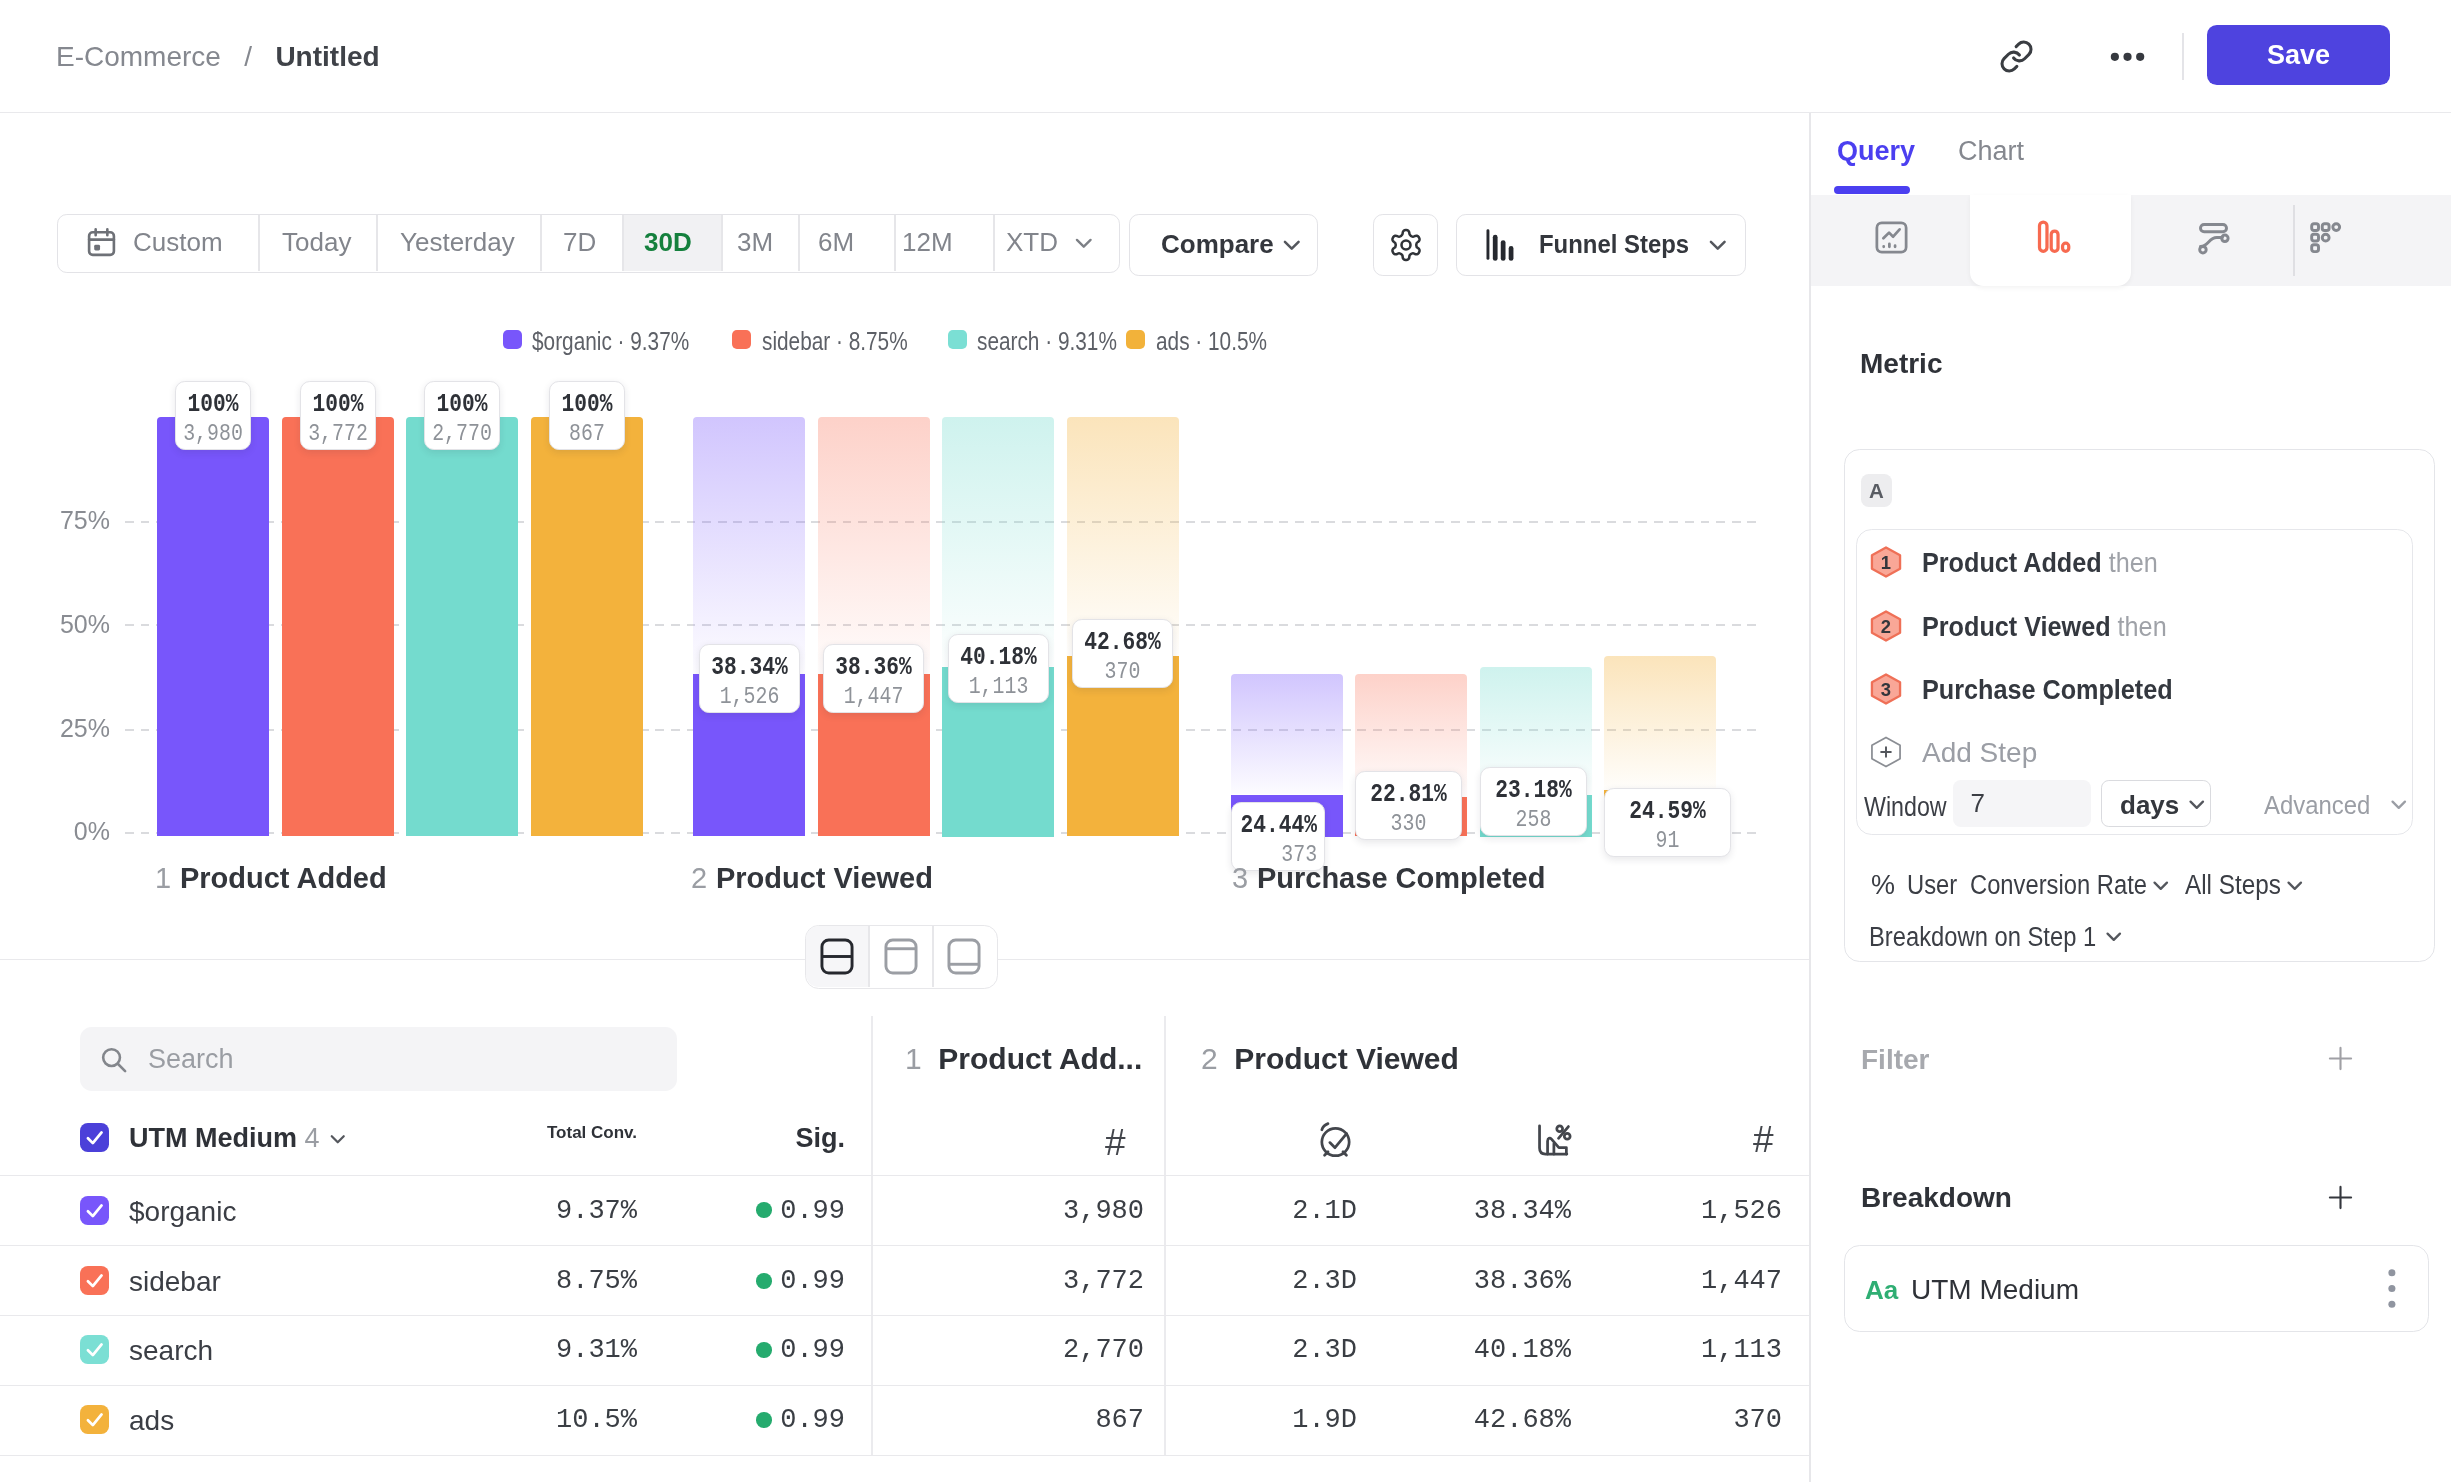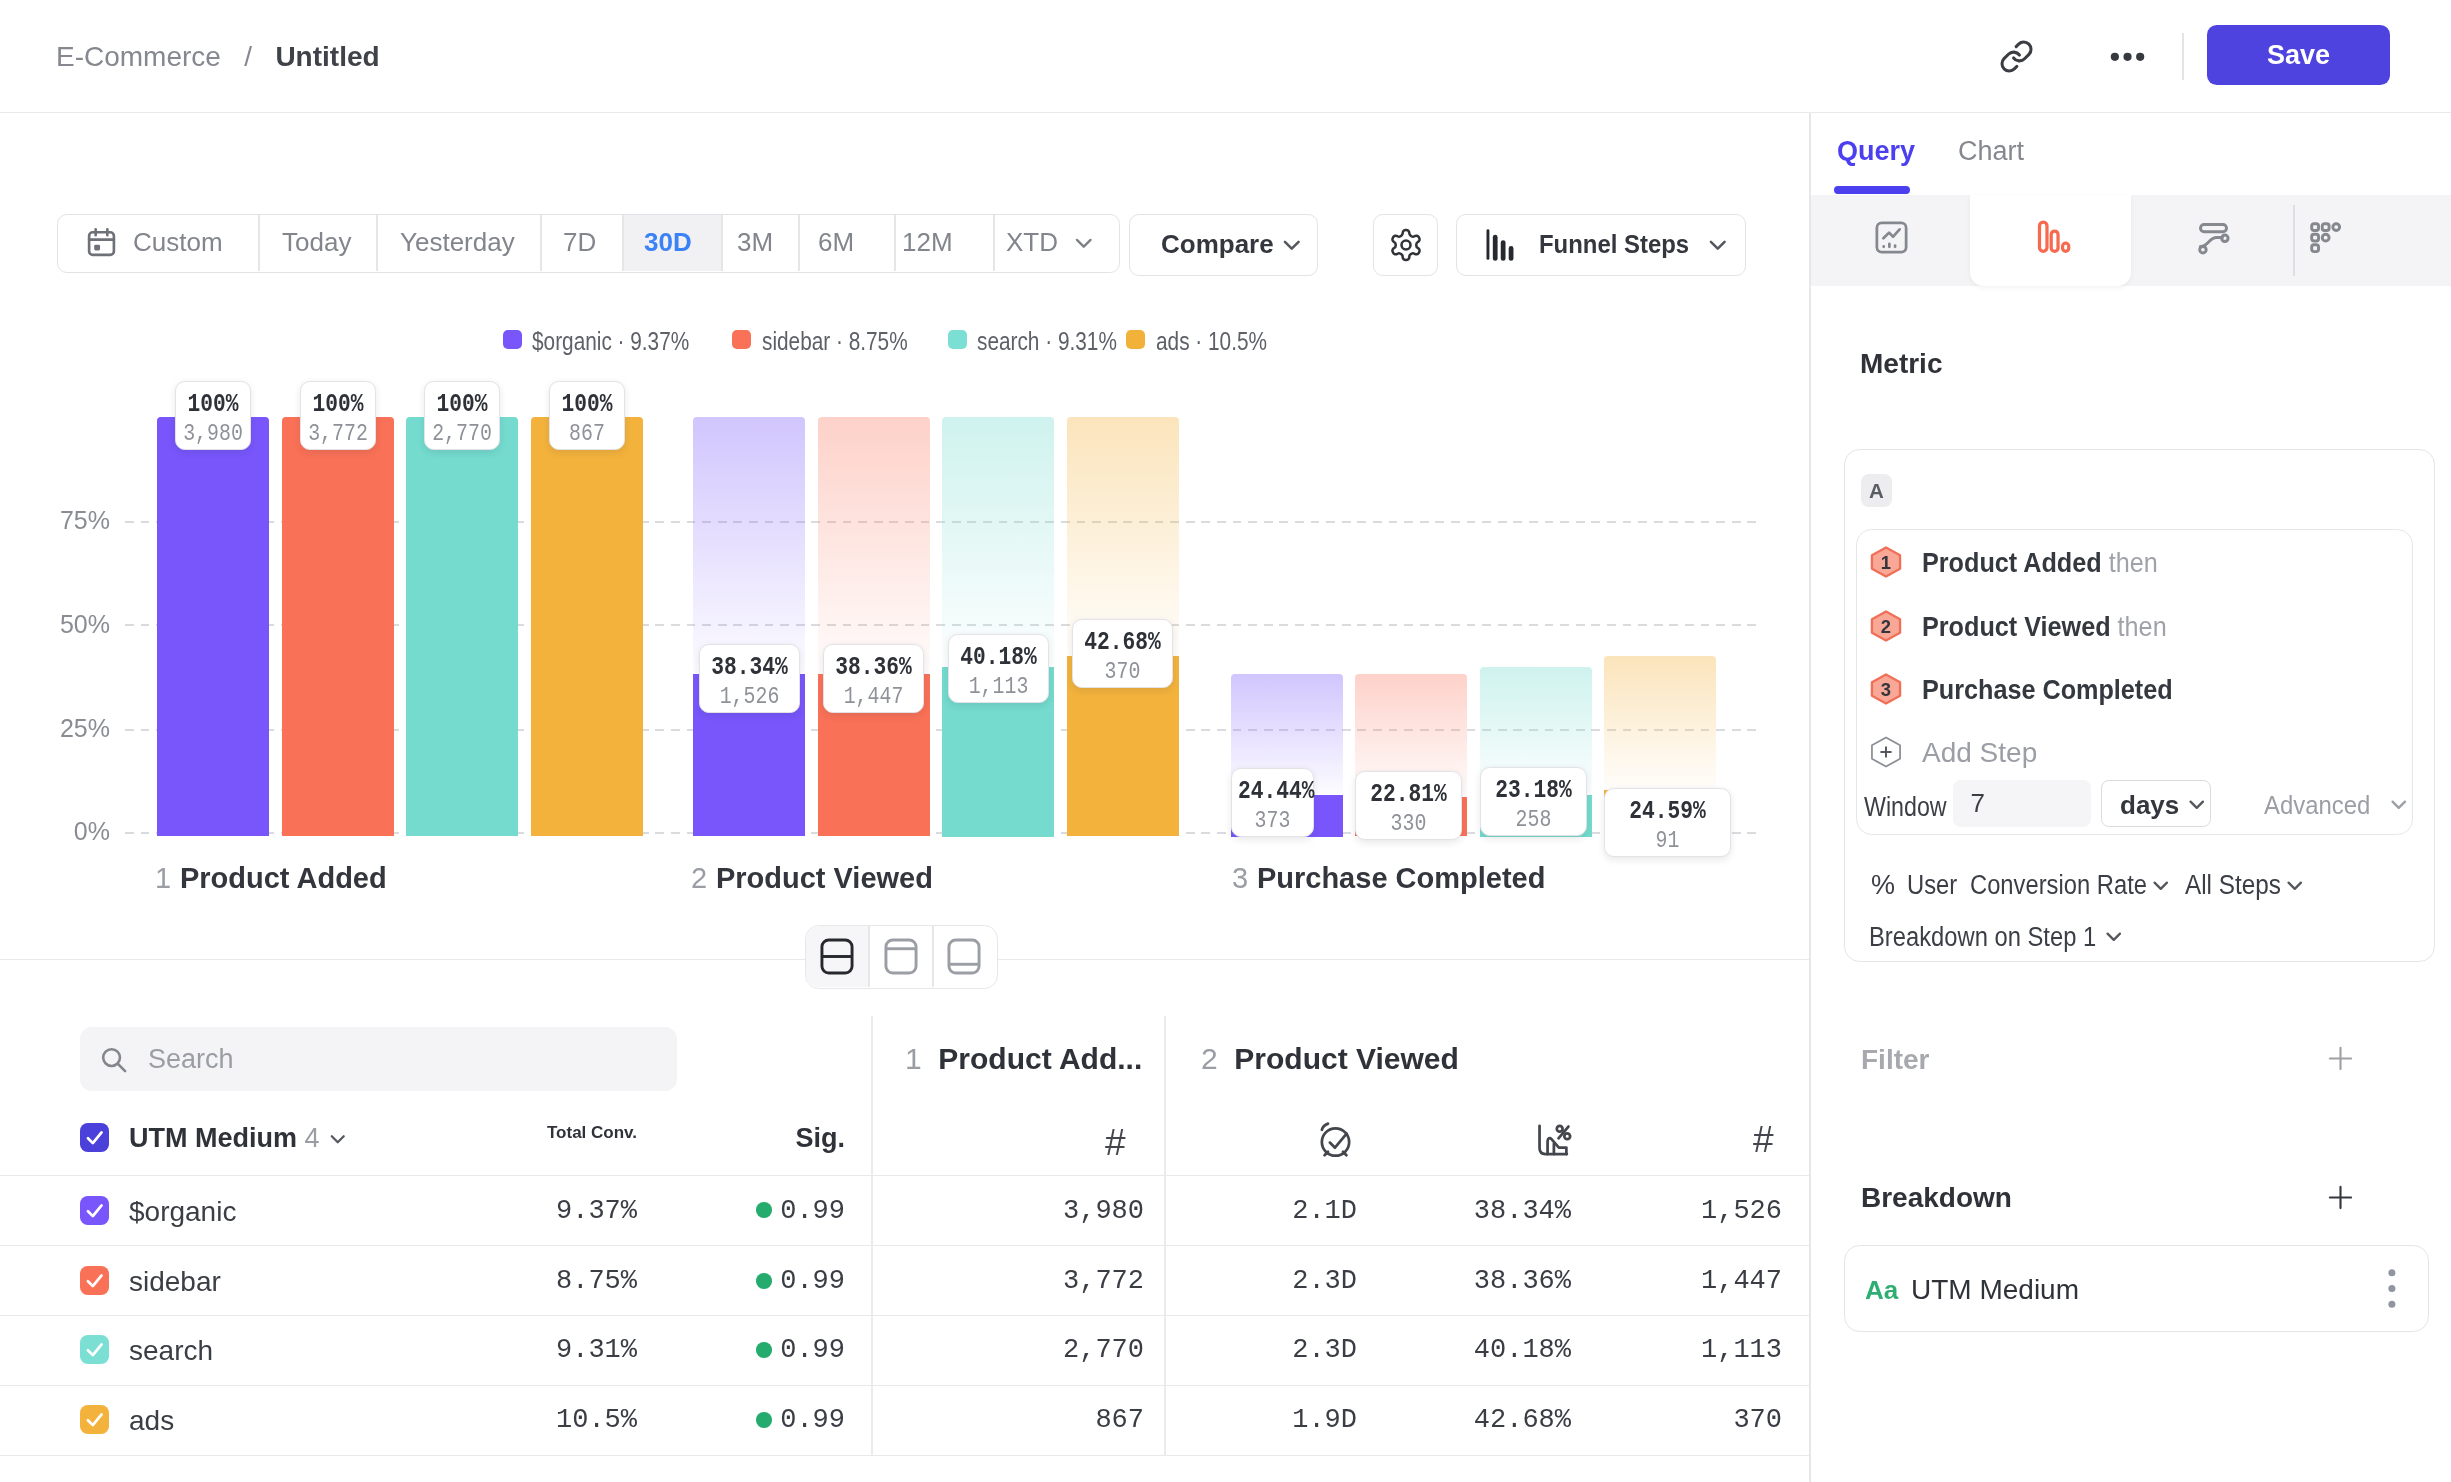--- a/index.html
+++ b/index.html
@@ -55,21 +55,21 @@
 <div class="abs" style="left:993px; top:215px; width:1.5px; height:56px; background:#e6e6e9;"></div>
 <svg class="abs" style="left:84px; top:225px;" width="35" height="35" viewBox="0 0 24 24" fill="none" stroke="#6e7177" stroke-width="1.8" stroke-linecap="round">
       <rect x="3.5" y="5" width="17" height="15.5" rx="2.5"></rect>
       <path d="M8 3v4M16 3v4M3.5 10h17"></path>
       <rect x="7" y="13.5" width="4" height="4" rx="1" fill="#6e7177" stroke="none"></rect>
     </svg>
 <div class="seg" style="left:133px; top:227px;">Custom</div>
 <div class="seg" style="left:282px; top:227px;">Today</div>
 <div class="seg" style="left:400px; top:227px;">Yesterday</div>
 <div class="seg" style="left:563px; top:227px;">7D</div>
-<div class="seg" style="left:644px; top:227px; color:#3b82f6; font-weight:700;">30D</div>
+<div class="seg" style="left:644px; top:227px; color:#15803d; font-weight:700;">30D</div>
 <div class="seg" style="left:737px; top:227px;">3M</div>
 <div class="seg" style="left:818px; top:227px;">6M</div>
 <div class="seg" style="left:902px; top:227px;">12M</div>
 <div class="seg" style="left:1006px; top:227px;text-align:center;">XTD</div>
 <svg class="abs" style="left:1073px; top:235px;" width="21.5" height="15.6" viewBox="0 0 22 16" fill="none" stroke="#7d8086" stroke-width="2.4" stroke-linecap="round" stroke-linejoin="round">
       <path d="M4 5l7 7 7-7"></path>
     </svg>
 
 <div class="btn" style="left:1129px; top:214px; width:189px; height:62px;"></div>
 <div class="abs" style="left:1161px; top:229px; font-size:26px; font-weight:700; color:#34373d;">Compare</div>
@@ -165,21 +165,21 @@
     </div>
 <div class="tip" style="left:948px; top:634px; width:101px; height:69px;">
       <div class="v">40.18%</div>
       <div class="c">1,113</div>
     </div>
 <div class="tip" style="left:1072px; top:619px; width:101px; height:69px;">
       <div class="v">42.68%</div>
       <div class="c">370</div>
     </div>
 
-<div class="tip" style="left:1231px; top:768px; width:83px; height:69px;">
+<div class="tip" style="left:1231px; top:802px; width:94px; height:69px;text-align:right;">
       <div class="v">24.44%</div>
       <div class="c">373</div>
     </div>
 <div class="tip" style="left:1355px; top:771px; width:107px; height:69px;">
       <div class="v">22.81%</div>
       <div class="c">330</div>
     </div>
 <div class="tip" style="left:1480px; top:767px; width:107px; height:69px;">
       <div class="v">23.18%</div>
       <div class="c">258</div>

